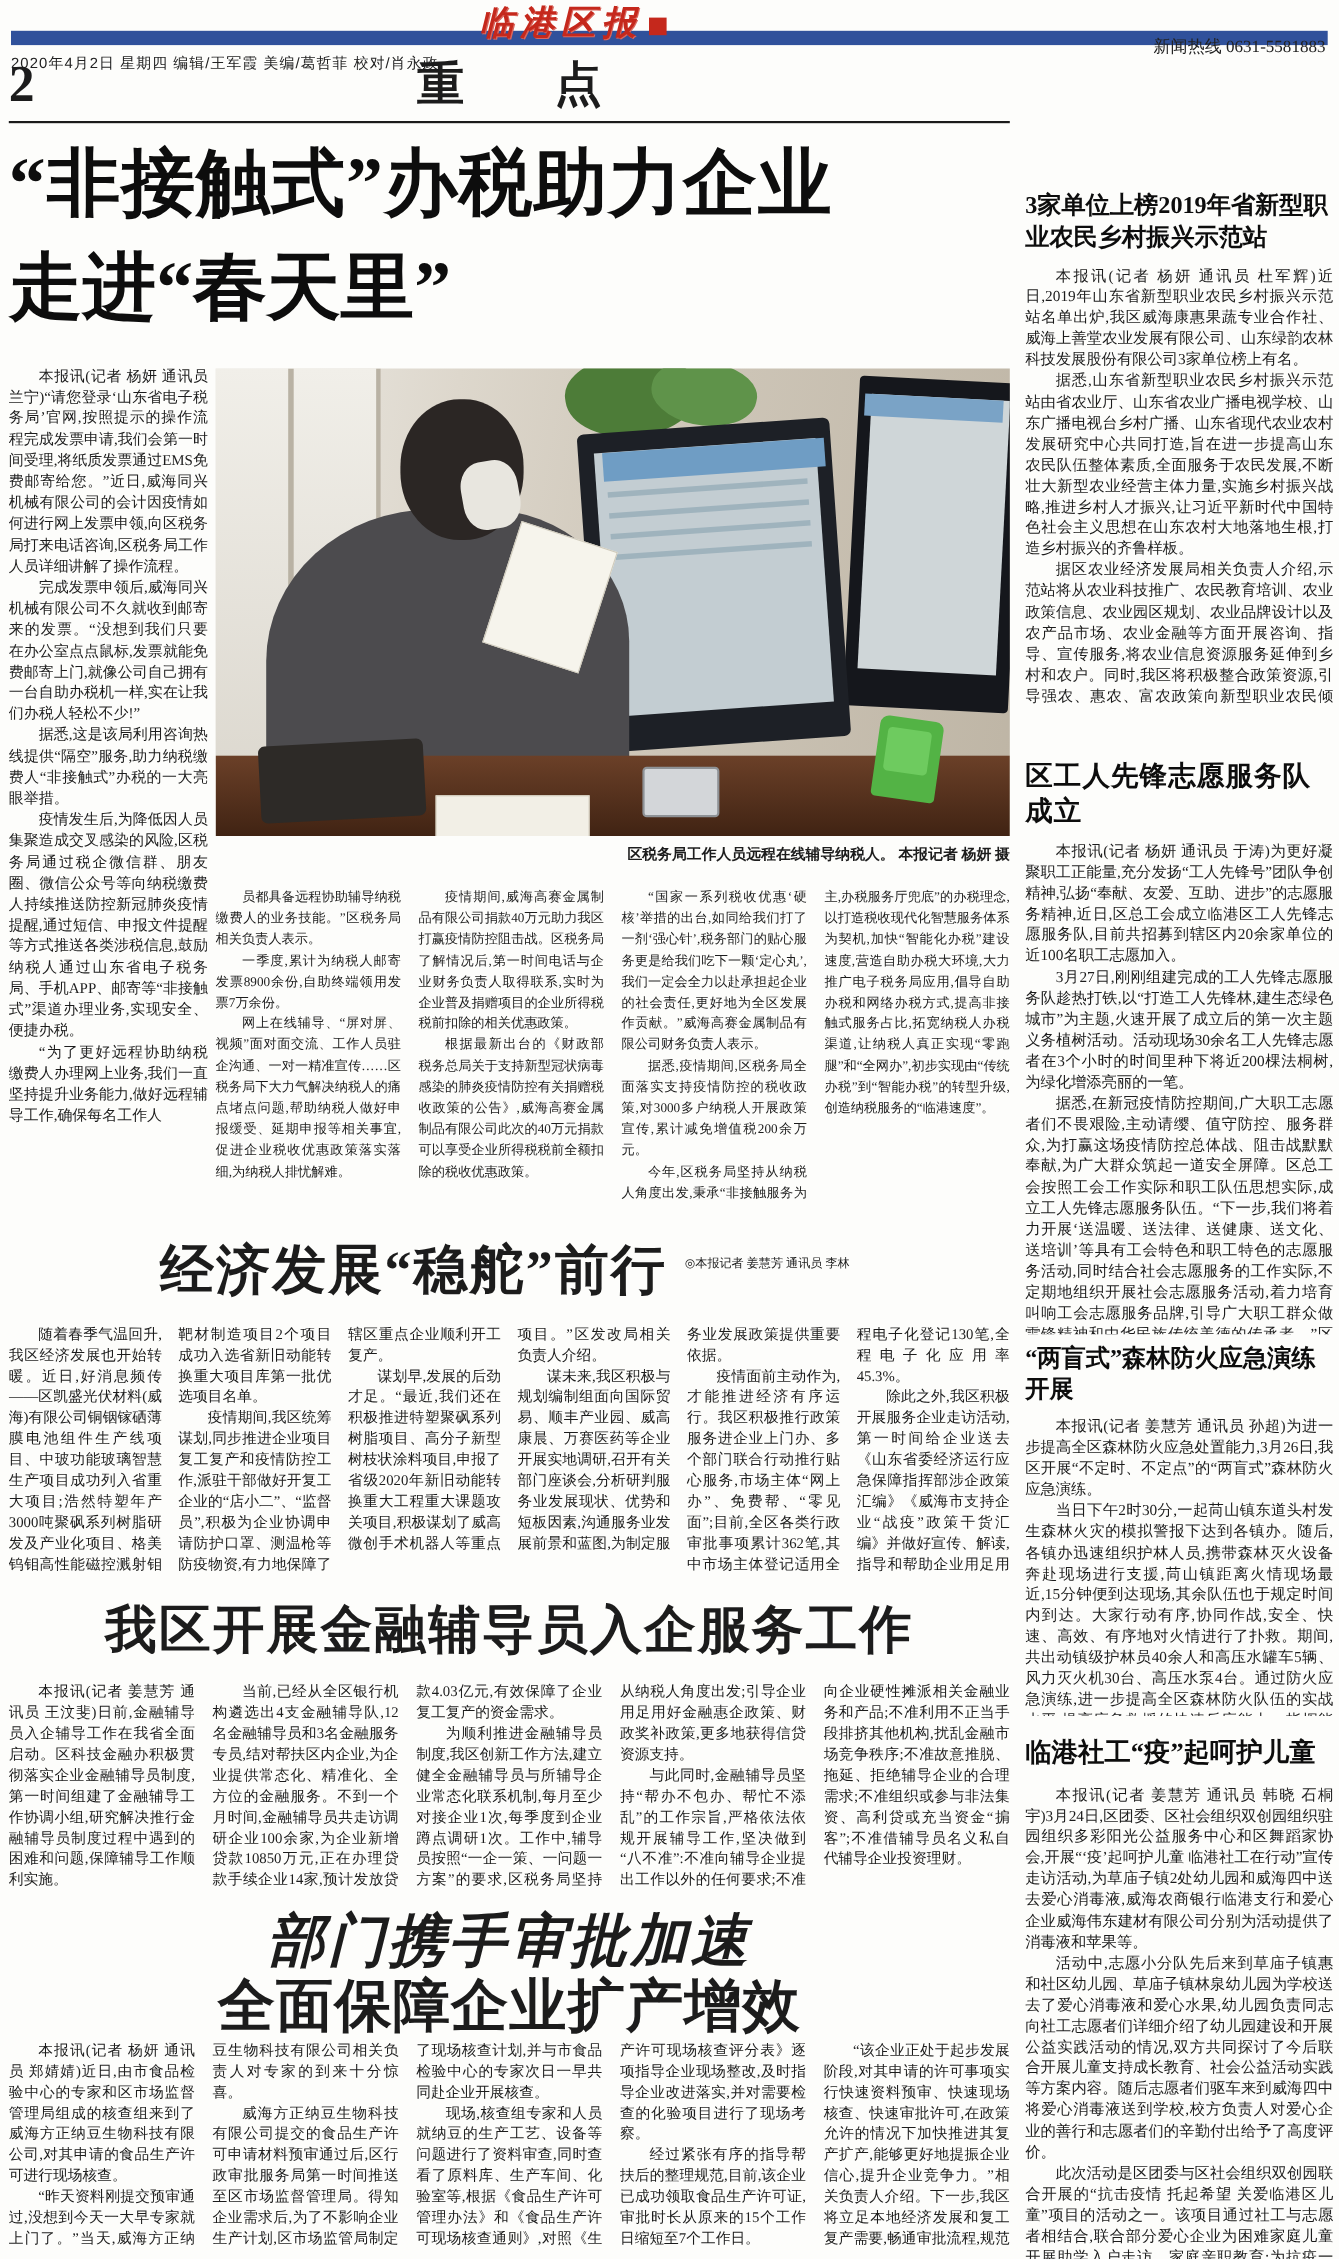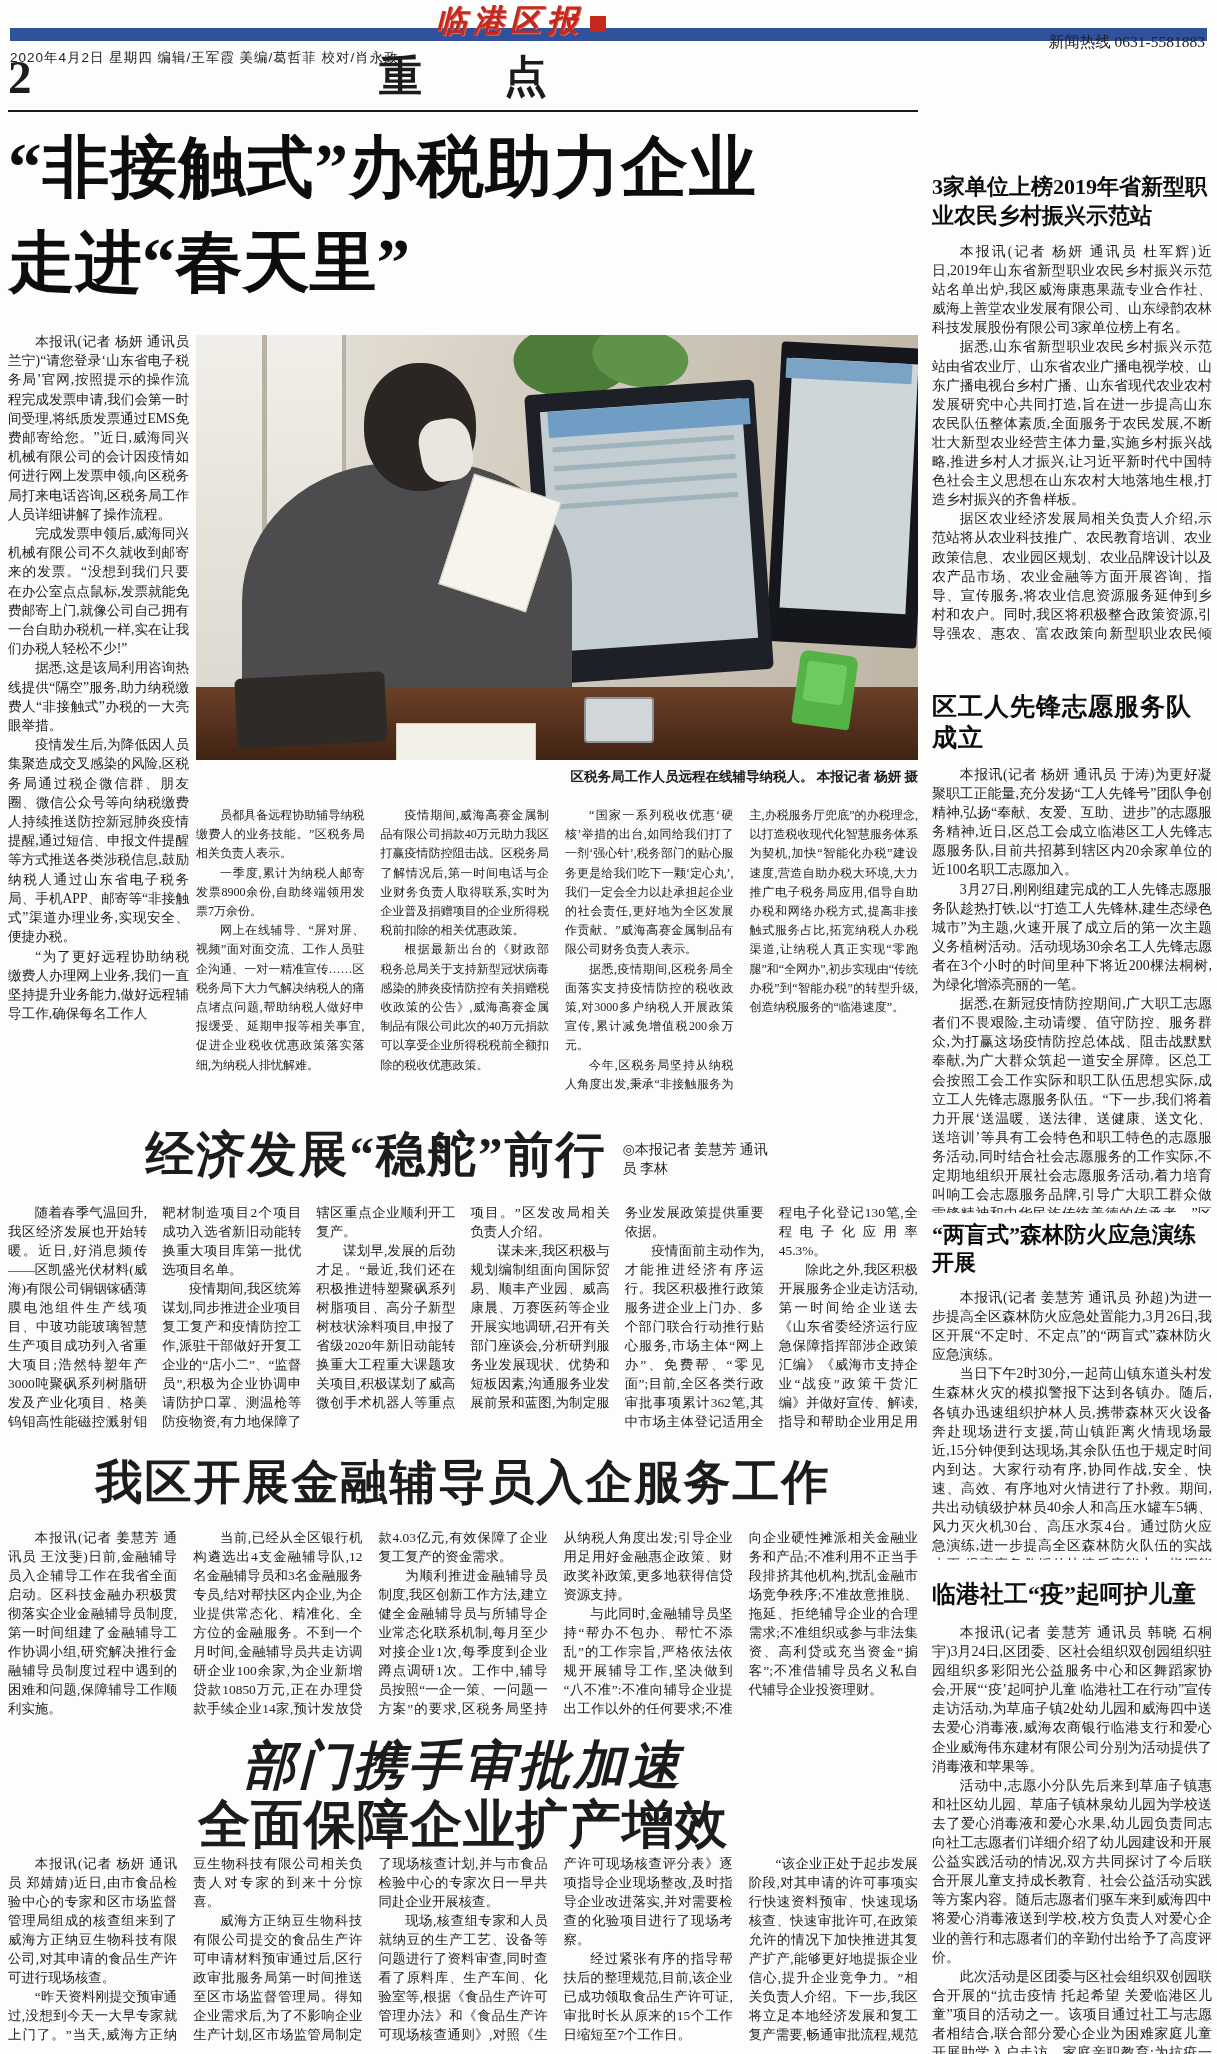--- a/index.html
+++ b/index.html
@@ -63,21 +63,21 @@
   .desk { left:0; top:352px; width:722px; height:73px; background:linear-gradient(180deg,#6b4028,#402313); }
   .desk-item-black { left:40px; top:340px; width:150px; height:70px; background:#2d2a27; border-radius:6px; transform:rotate(-3deg); }
   .paper-stack { left:200px; top:388px; width:140px; height:40px; background:#f2efe6; border:1px solid #d8d2c2; }
   .calculator { left:388px; top:362px; width:70px; height:46px; background:#d3d6d9; border-radius:4px; border:2px solid #8e9296; }
   .phone-stand { left:600px; top:318px; width:58px; height:74px; background:#53b345; border-radius:8px 8px 4px 4px; transform:rotate(8deg); }
   .phone-stand::after { content:""; position:absolute; left:8px; top:10px; width:40px; height:40px; background:#6ecb5f; border-radius:4px; }
 
   
   .econ-head-row { left:8px; top:1110px; width:910px; display:flex; justify-content:center; align-items:flex-start;margin-top:16px; }
   .econ-headline { font-size:49px; line-height:58px; font-weight:bold; letter-spacing:2px; }
-  .econ-byline { width:158px; margin-left:16px; padding-top:14px; font-size:14px; line-height:19px; }
+  .econ-byline { width:158px; margin-left:16px; padding-top:14px; font-size:11px; line-height:19px; }
   .econ-body {
     left:8px; top:1203px; width:910px; height:245px; overflow:hidden;
     column-count:6; column-gap:15px; column-fill:auto;
     font-size:13.4px; line-height:19px;
   }
 
   
   .fin-headline { left:8px; top:1450px; width:910px; text-align:center; font-size:47px; line-height:64px; font-weight:bold; letter-spacing:2px; }
   .fin-body {
     left:8px; top:1528px; width:910px; height:200px; overflow:hidden;

